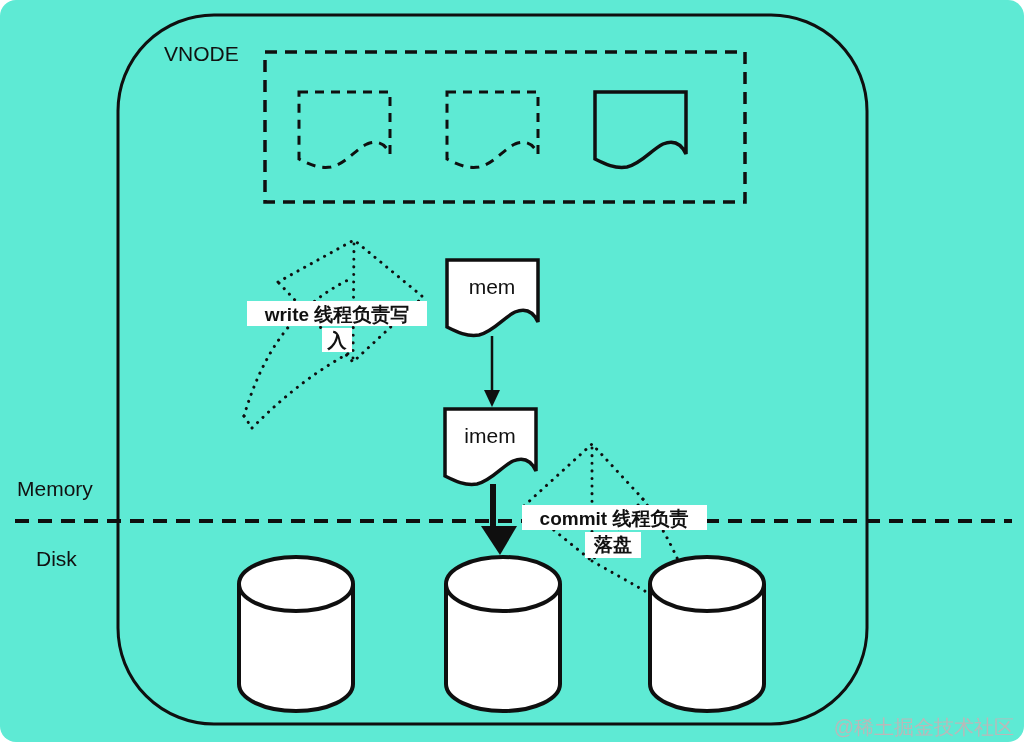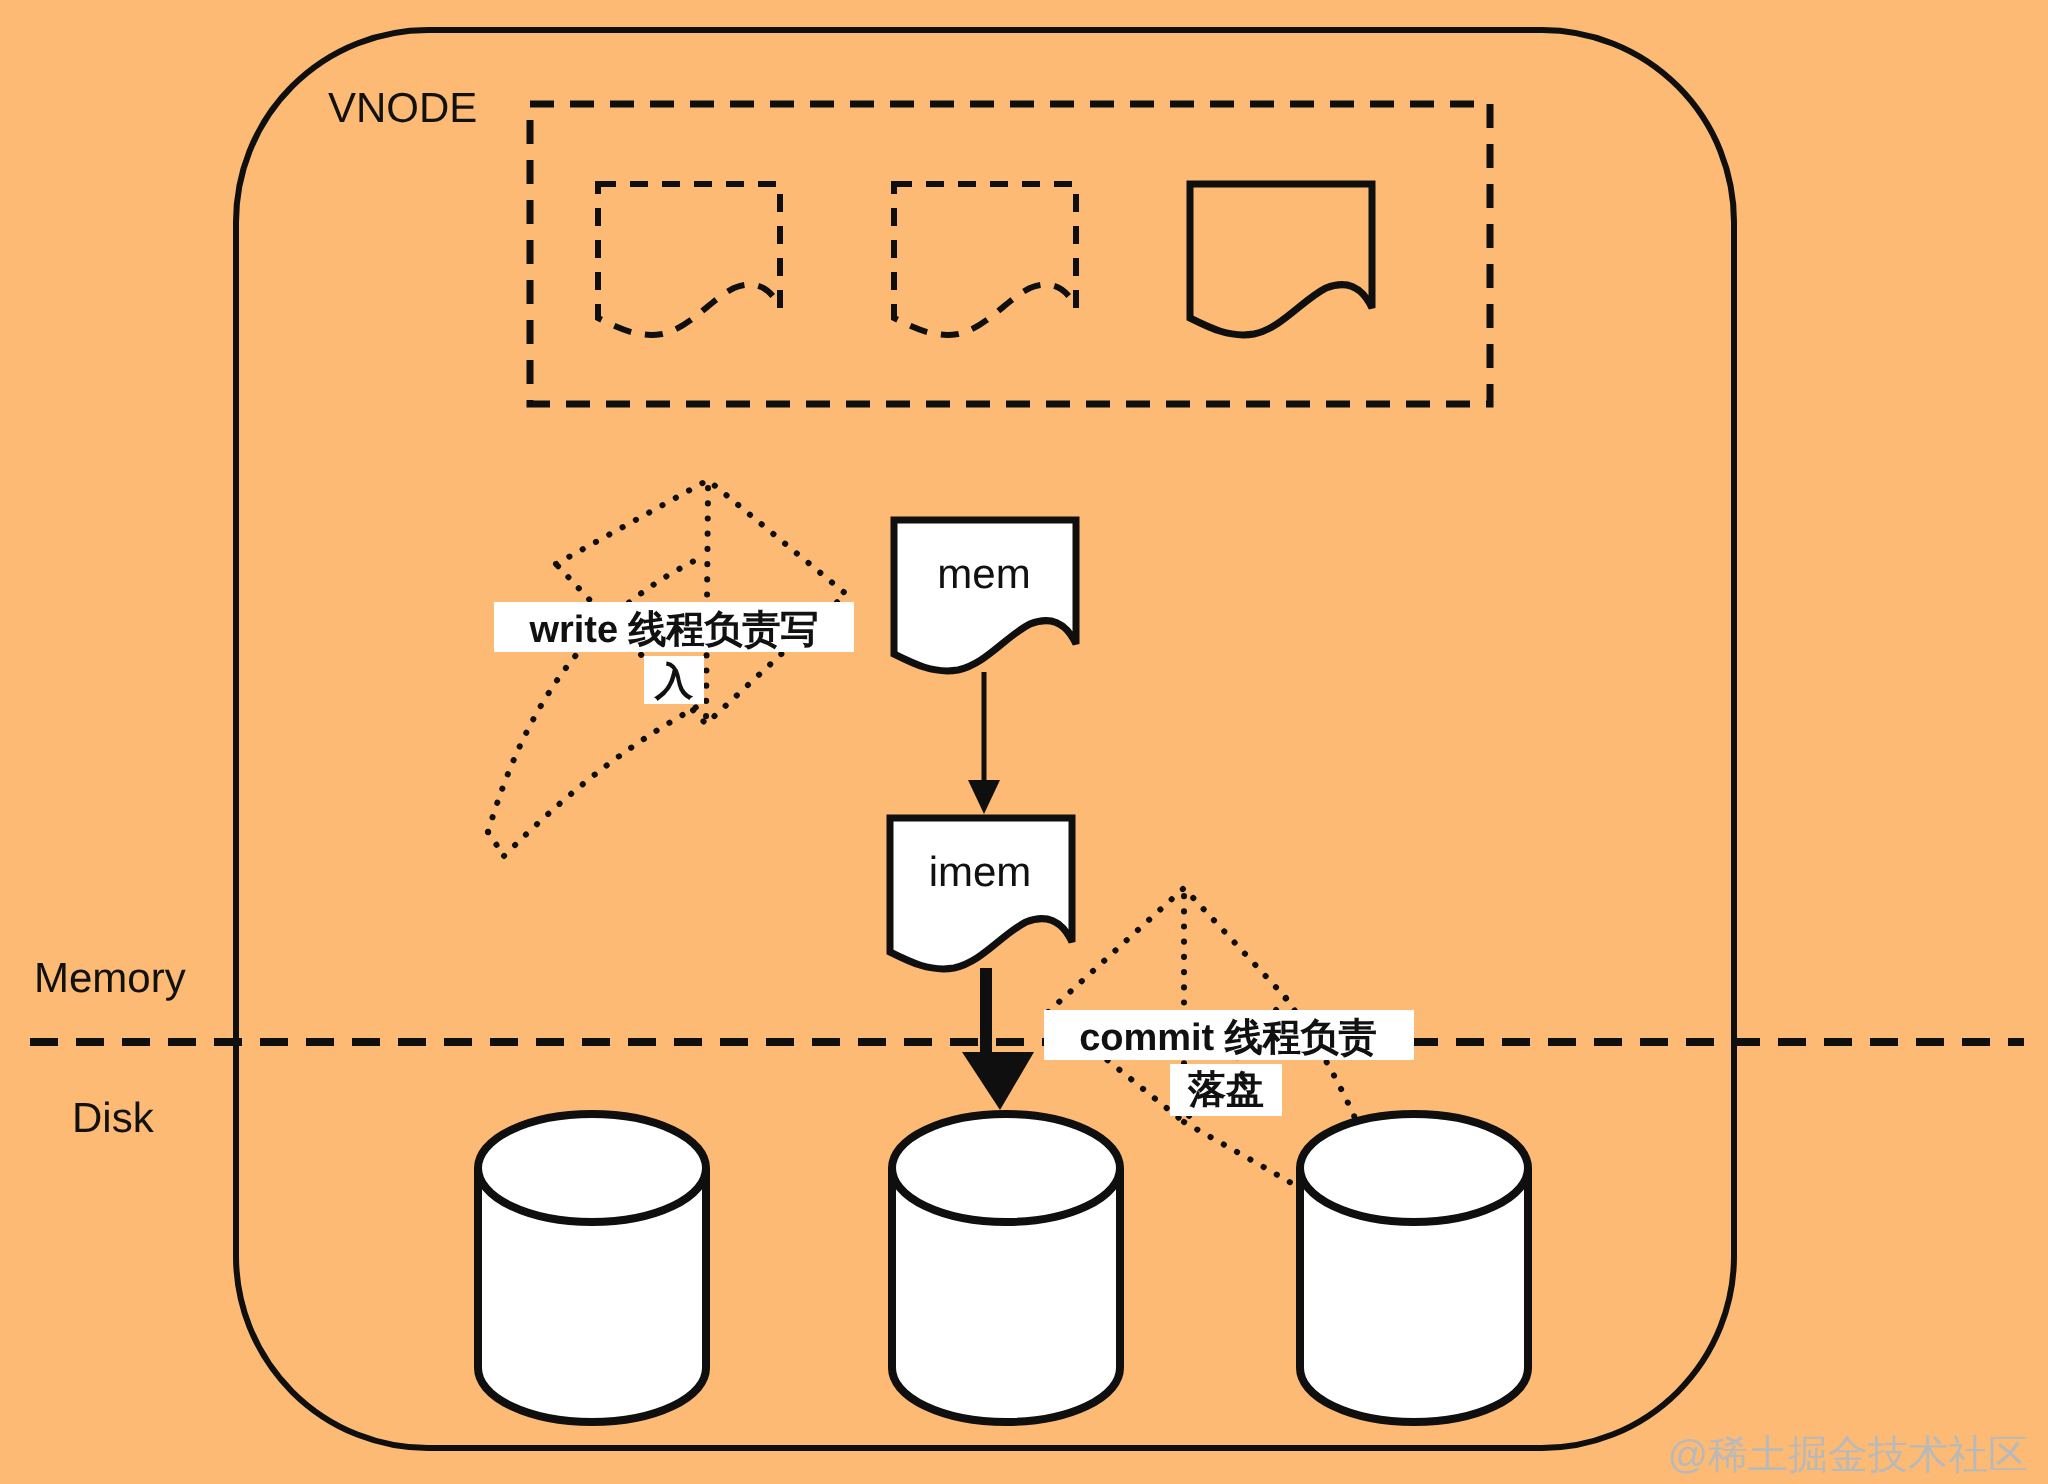--- a/index.html
+++ b/index.html
@@ -8,21 +8,22 @@
     background: #ffffff;
     width: 1024px;
     height: 742px;
     overflow: hidden;
     font-family: "Liberation Sans", "DejaVu Sans", sans-serif;
   }
   .stage {
     position: relative;
     width: 1024px;
     height: 742px;
-    background: #fdba74;
+    background: #5eead4;
+    border-radius: 16px;
   }
   svg { display: block; }
   text {
     font-family: "Liberation Sans", "DejaVu Sans", sans-serif;
     fill: #111111;
   }
   .lbl { font-size: 21px; font-weight: 400; }
   .doclbl { font-size: 21px; font-weight: 400; }
   .anno { font-size: 19px; font-weight: 700; }
   .watermark { font-size: 20px; fill: #b9b9b9; font-weight: 400; }

